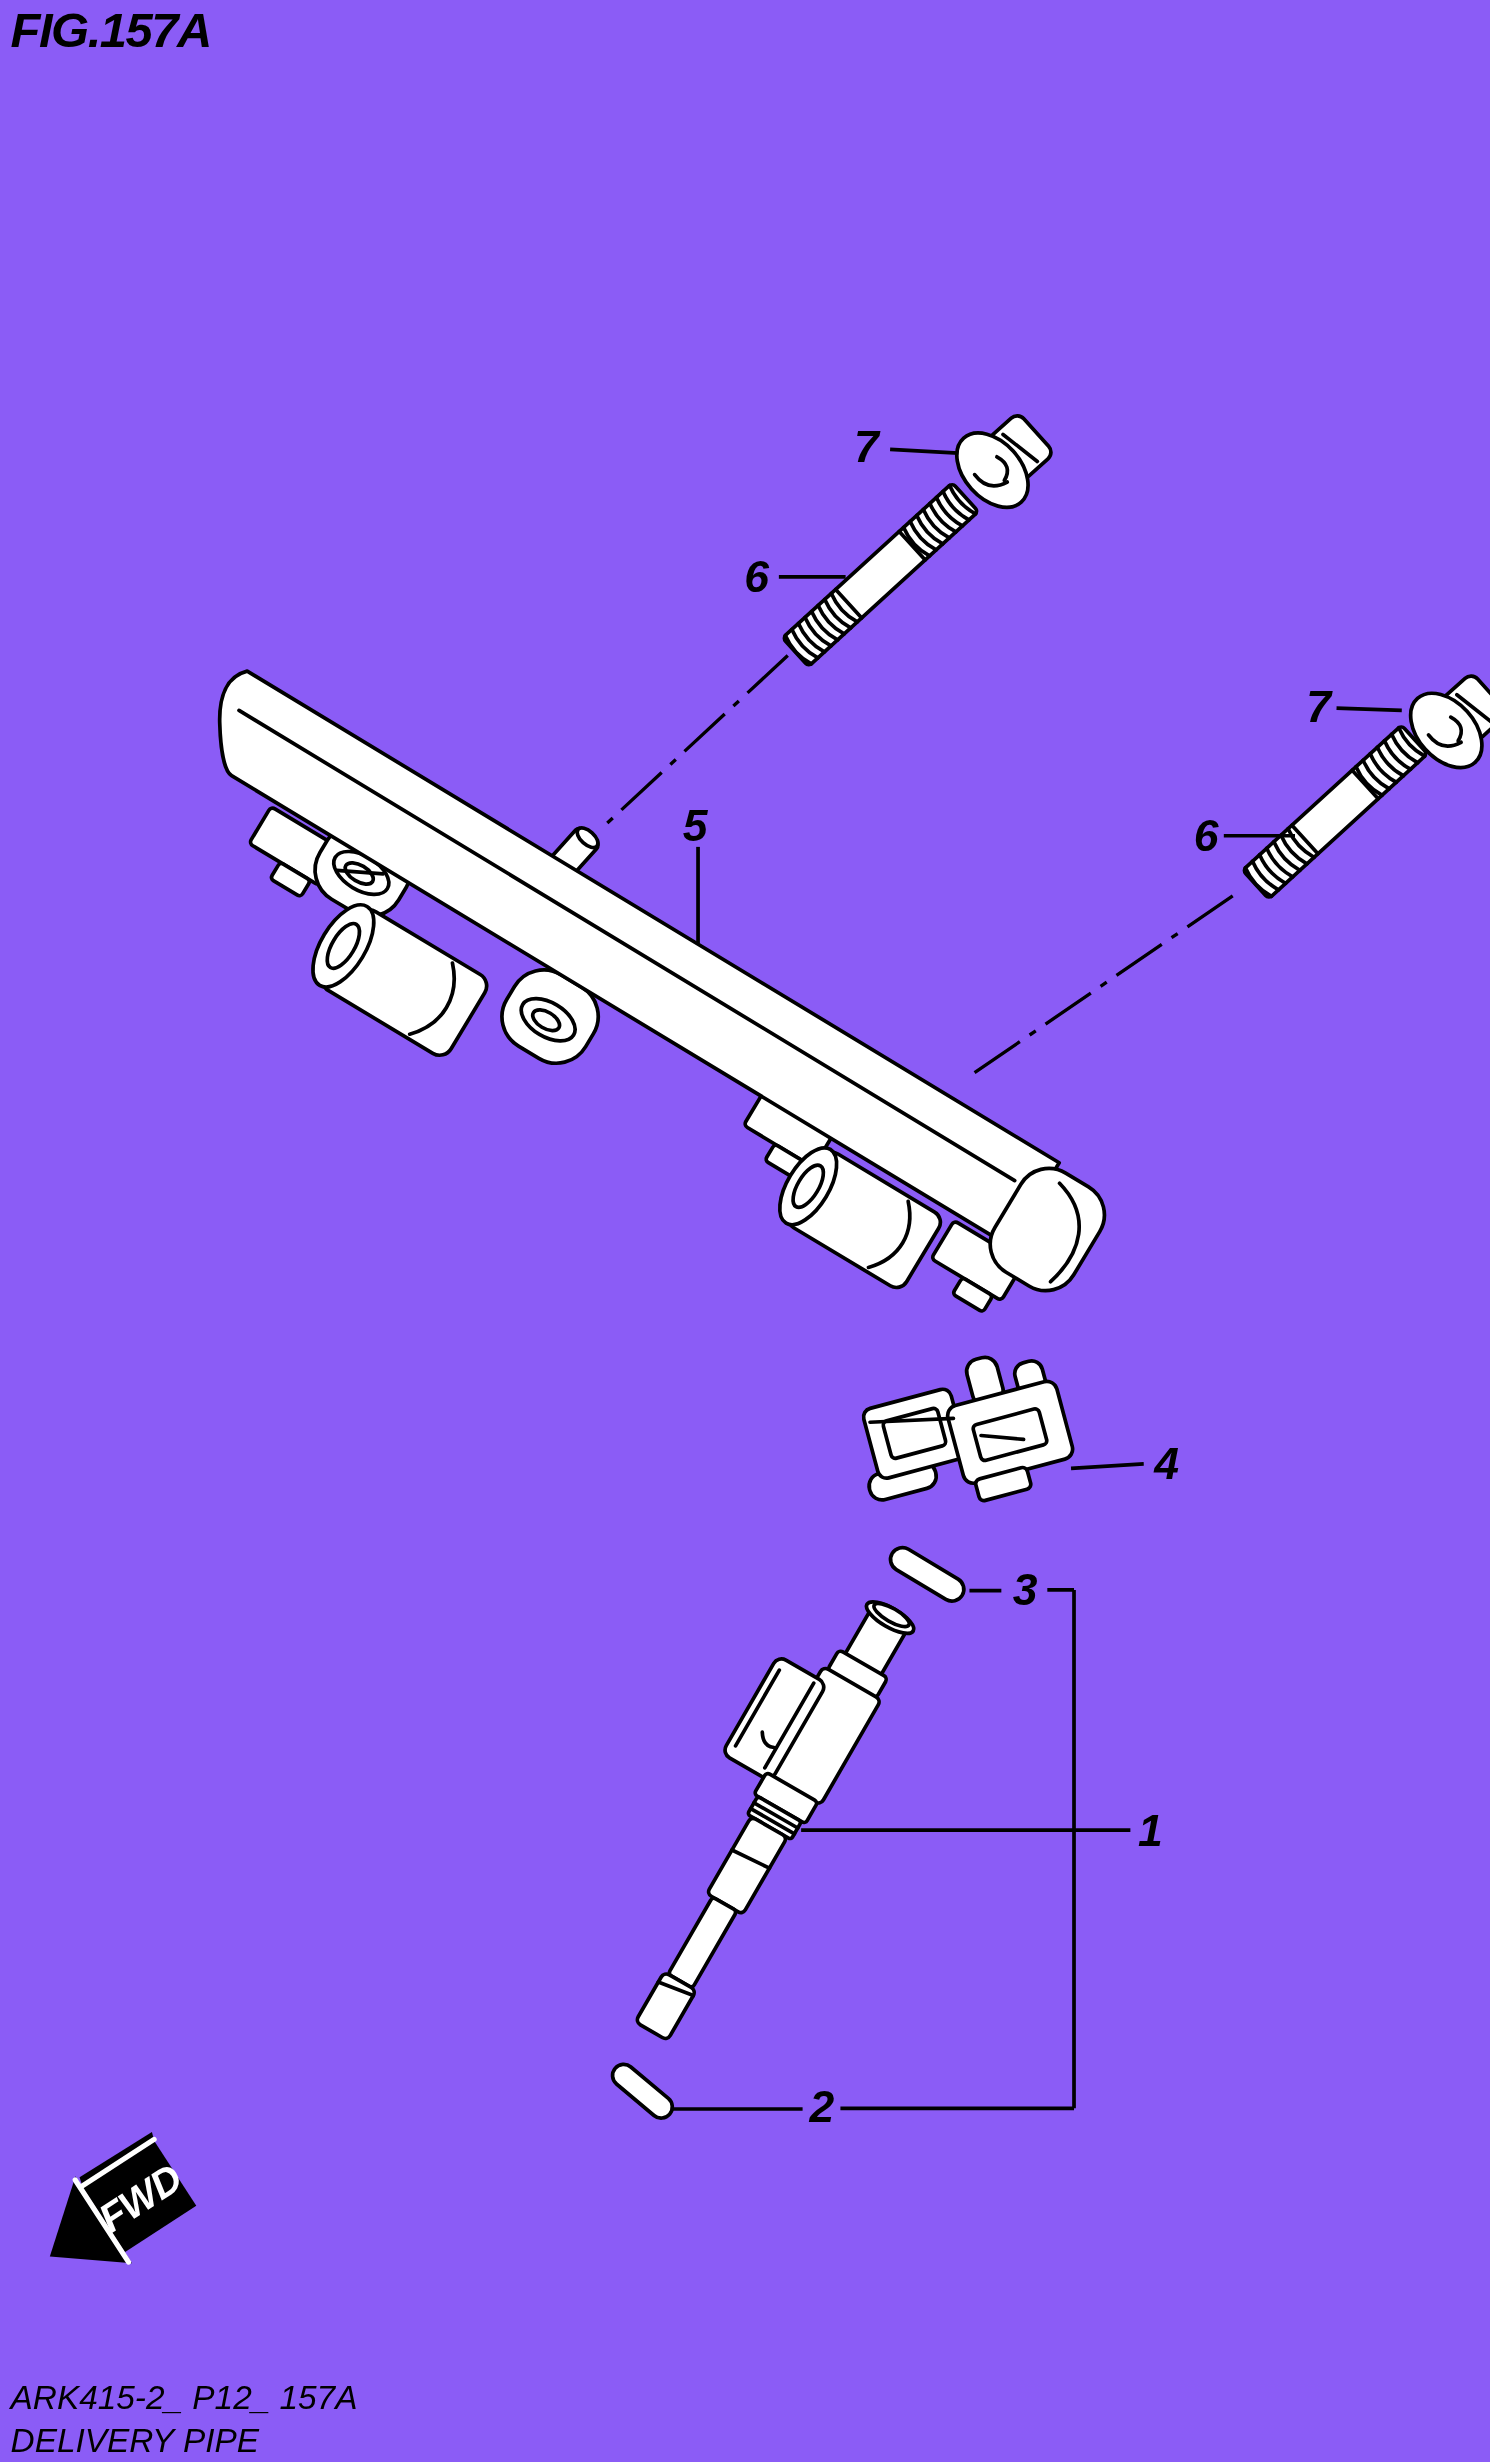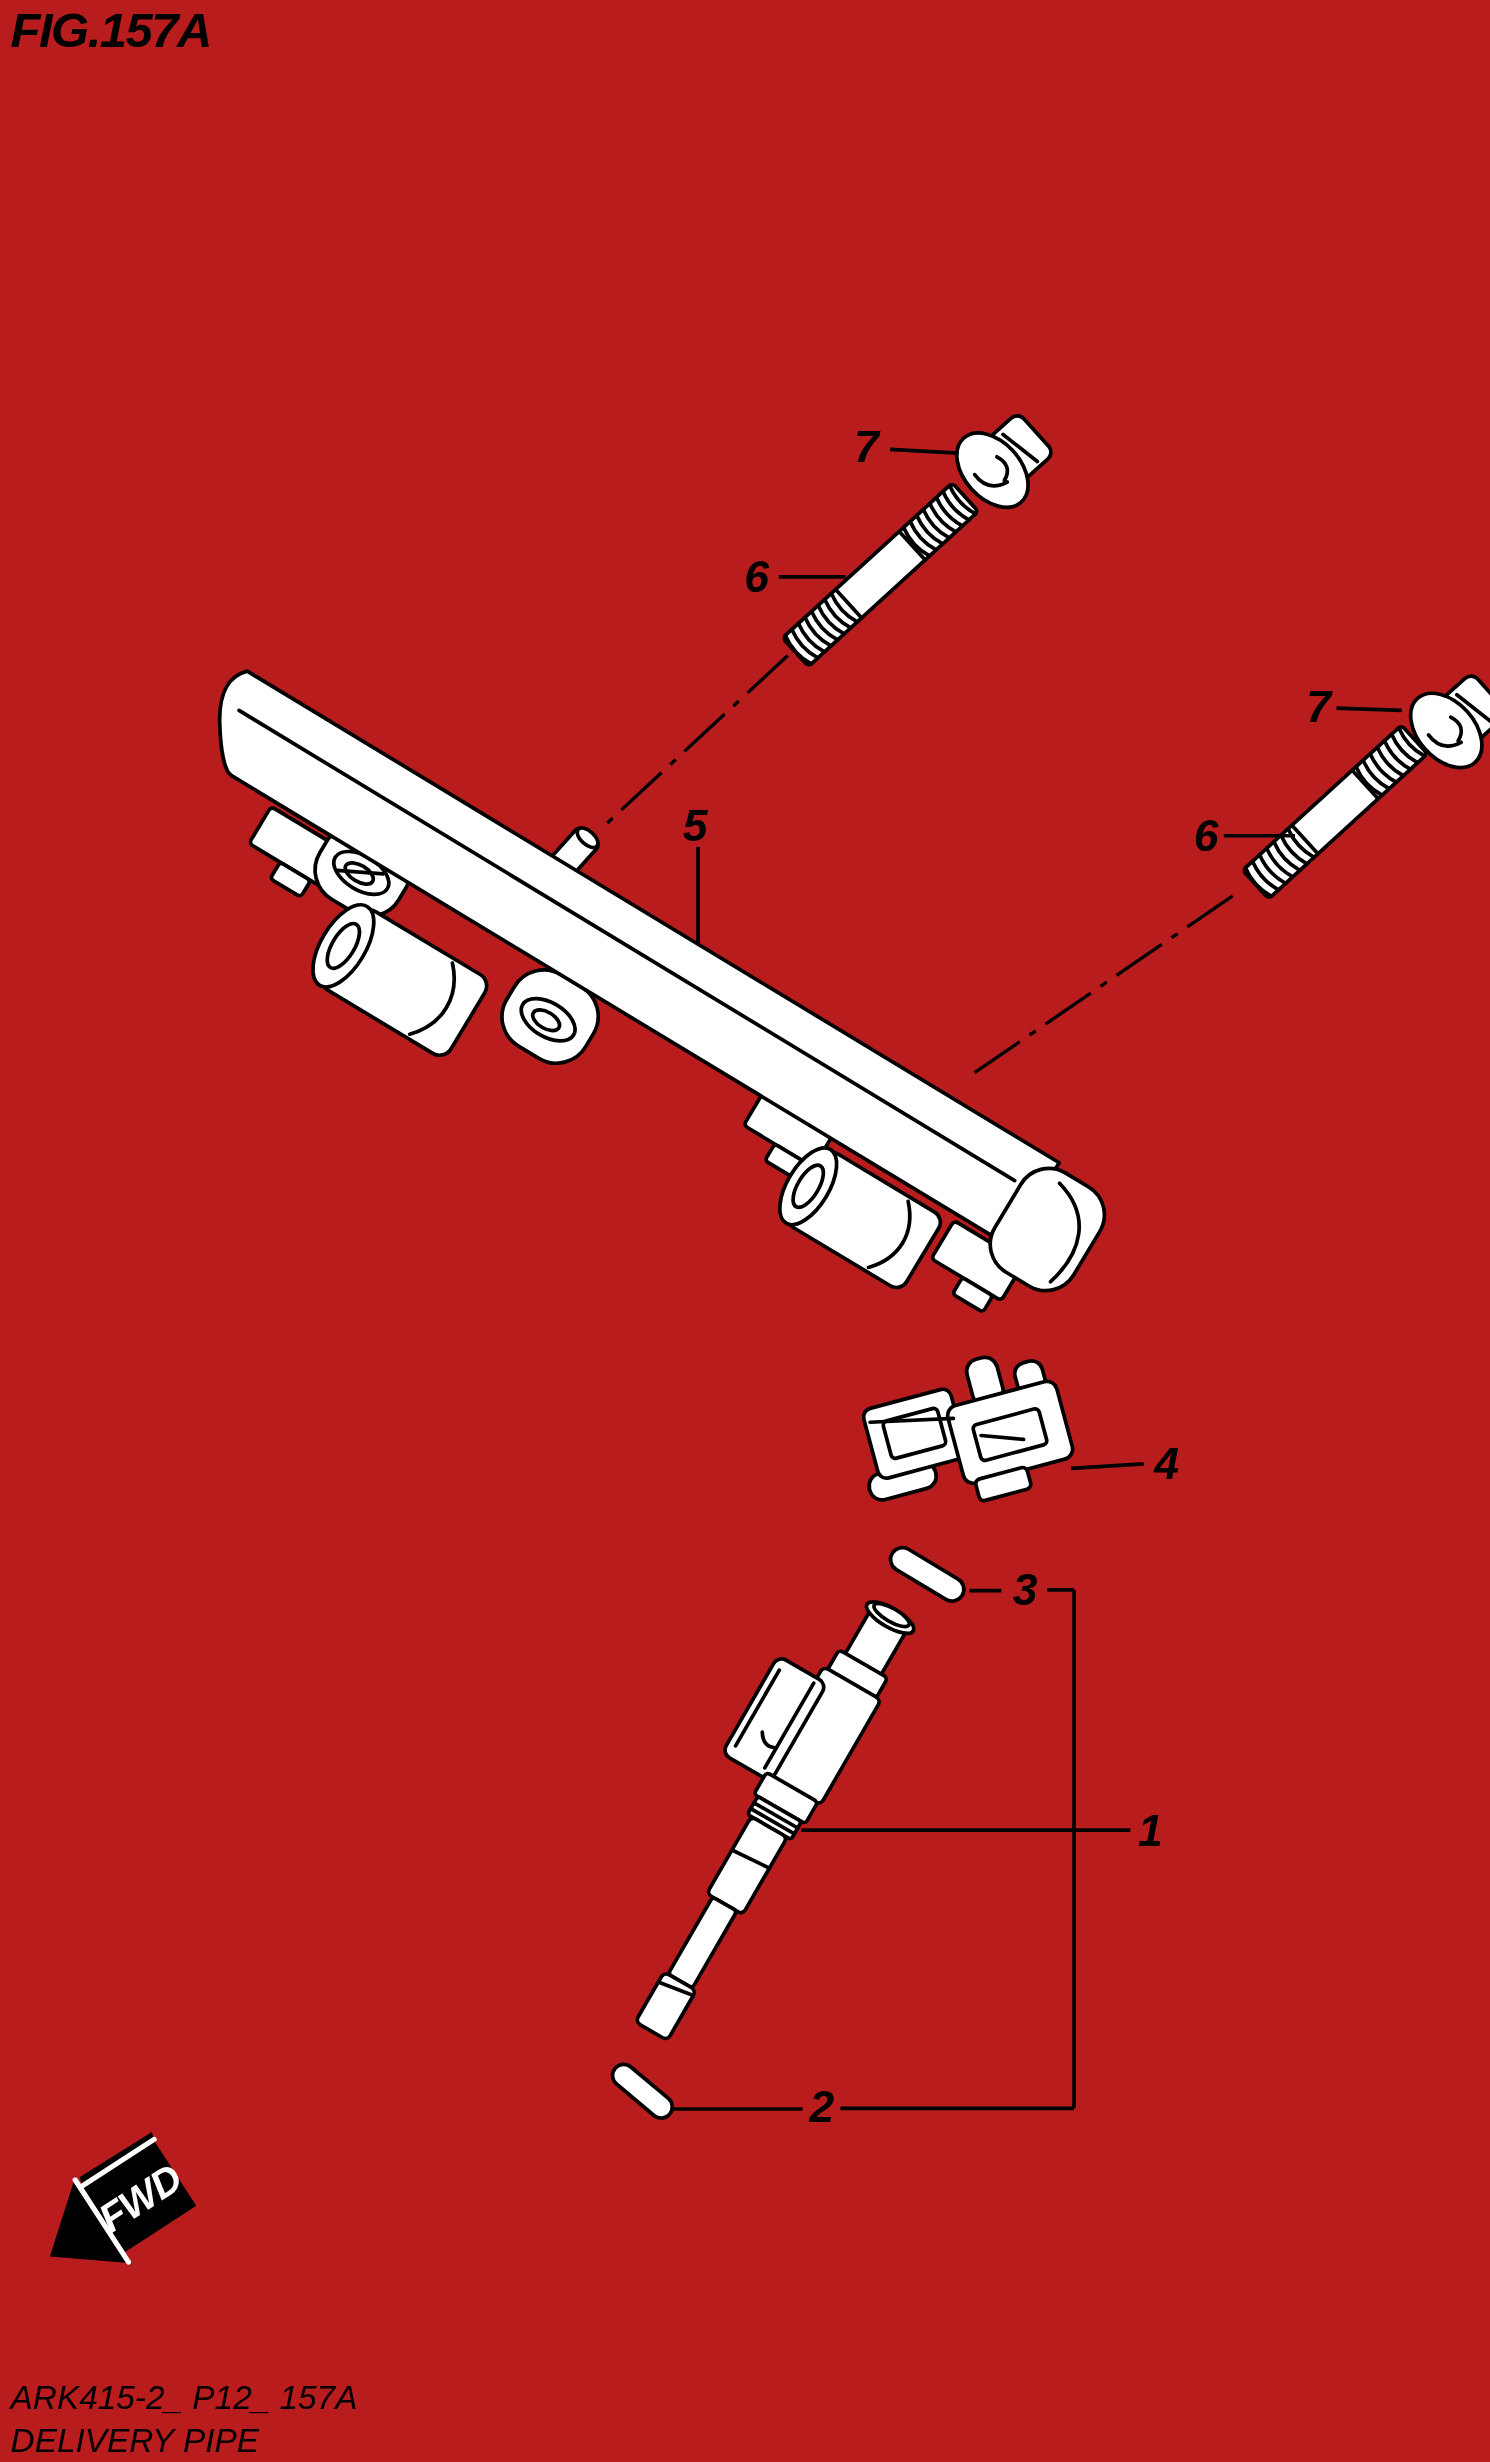--- a/index.html
+++ b/index.html
@@ -1,16 +1,16 @@
 <!DOCTYPE html>
 <html style="font-size:12px"><head>
 <meta charset="utf-8">
 <style>
   html,body{margin:0;padding:0;background:#e8e8e8;}
-  .page{width:1491px;height:2462px;background:#b91c1c;position:relative;margin:0 auto;}
+  .page{width:1491px;height:2462px;background:#8b5cf6;position:relative;margin:0 auto;}
   svg{display:block;}
   
   .ol{fill:#ffffff;stroke:#000000;stroke-width:5;stroke-linejoin:round;}
   .ln{fill:none;stroke:#000000;stroke-width:5;stroke-linecap:round;stroke-linejoin:round;}
   .ldr{fill:none;stroke:#000000;stroke-width:5;stroke-linecap:butt;}
   .cdash{fill:none;stroke:#000000;stroke-width:4.5;stroke-dasharray:74 16 10 16;stroke-linecap:butt;}
   .blk{fill:#000000;stroke:none;}
   .wln{fill:none;stroke:#ffffff;stroke-width:7;stroke-linecap:round;}
   
   .title-txt{font:italic 700 66px "Liberation Sans",sans-serif;letter-spacing:-2px;fill:#000;}

